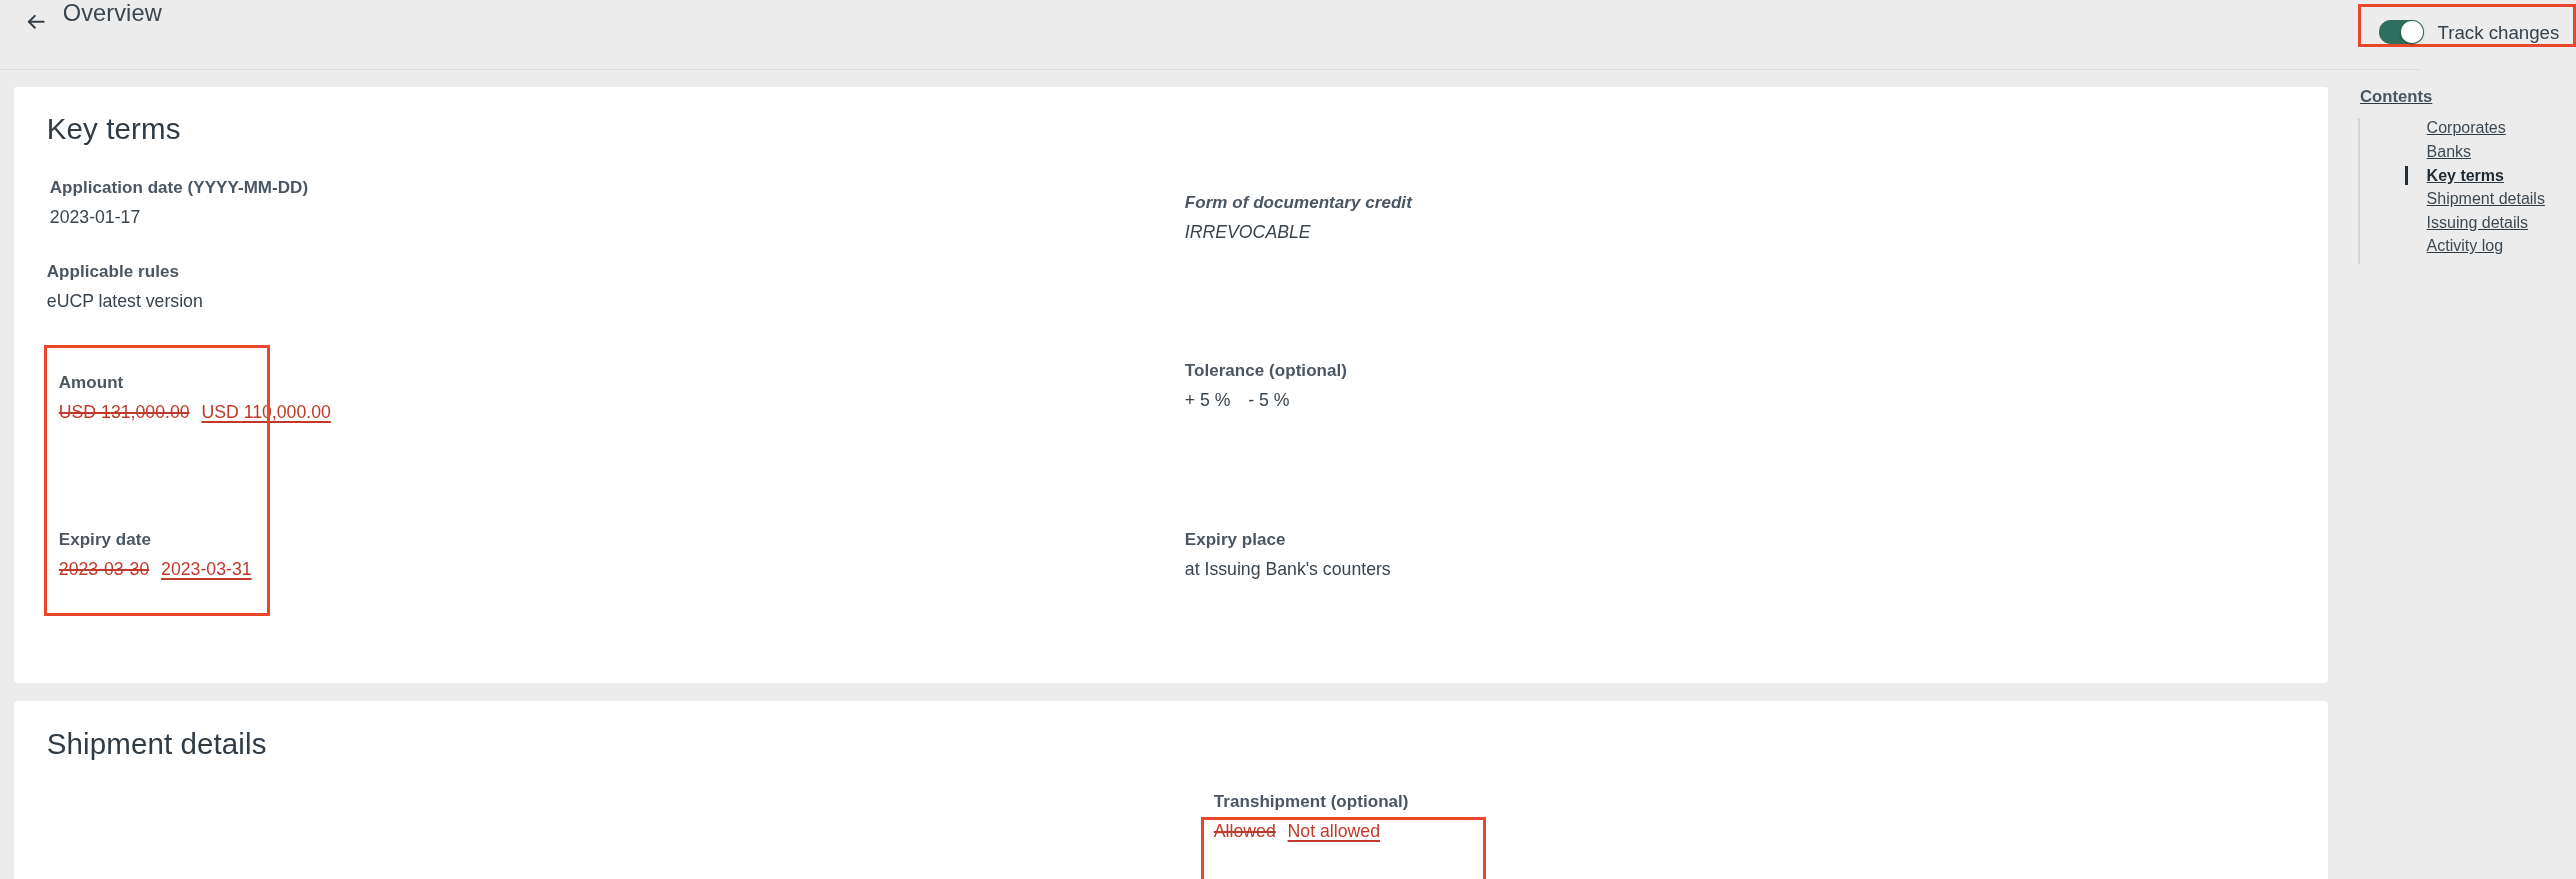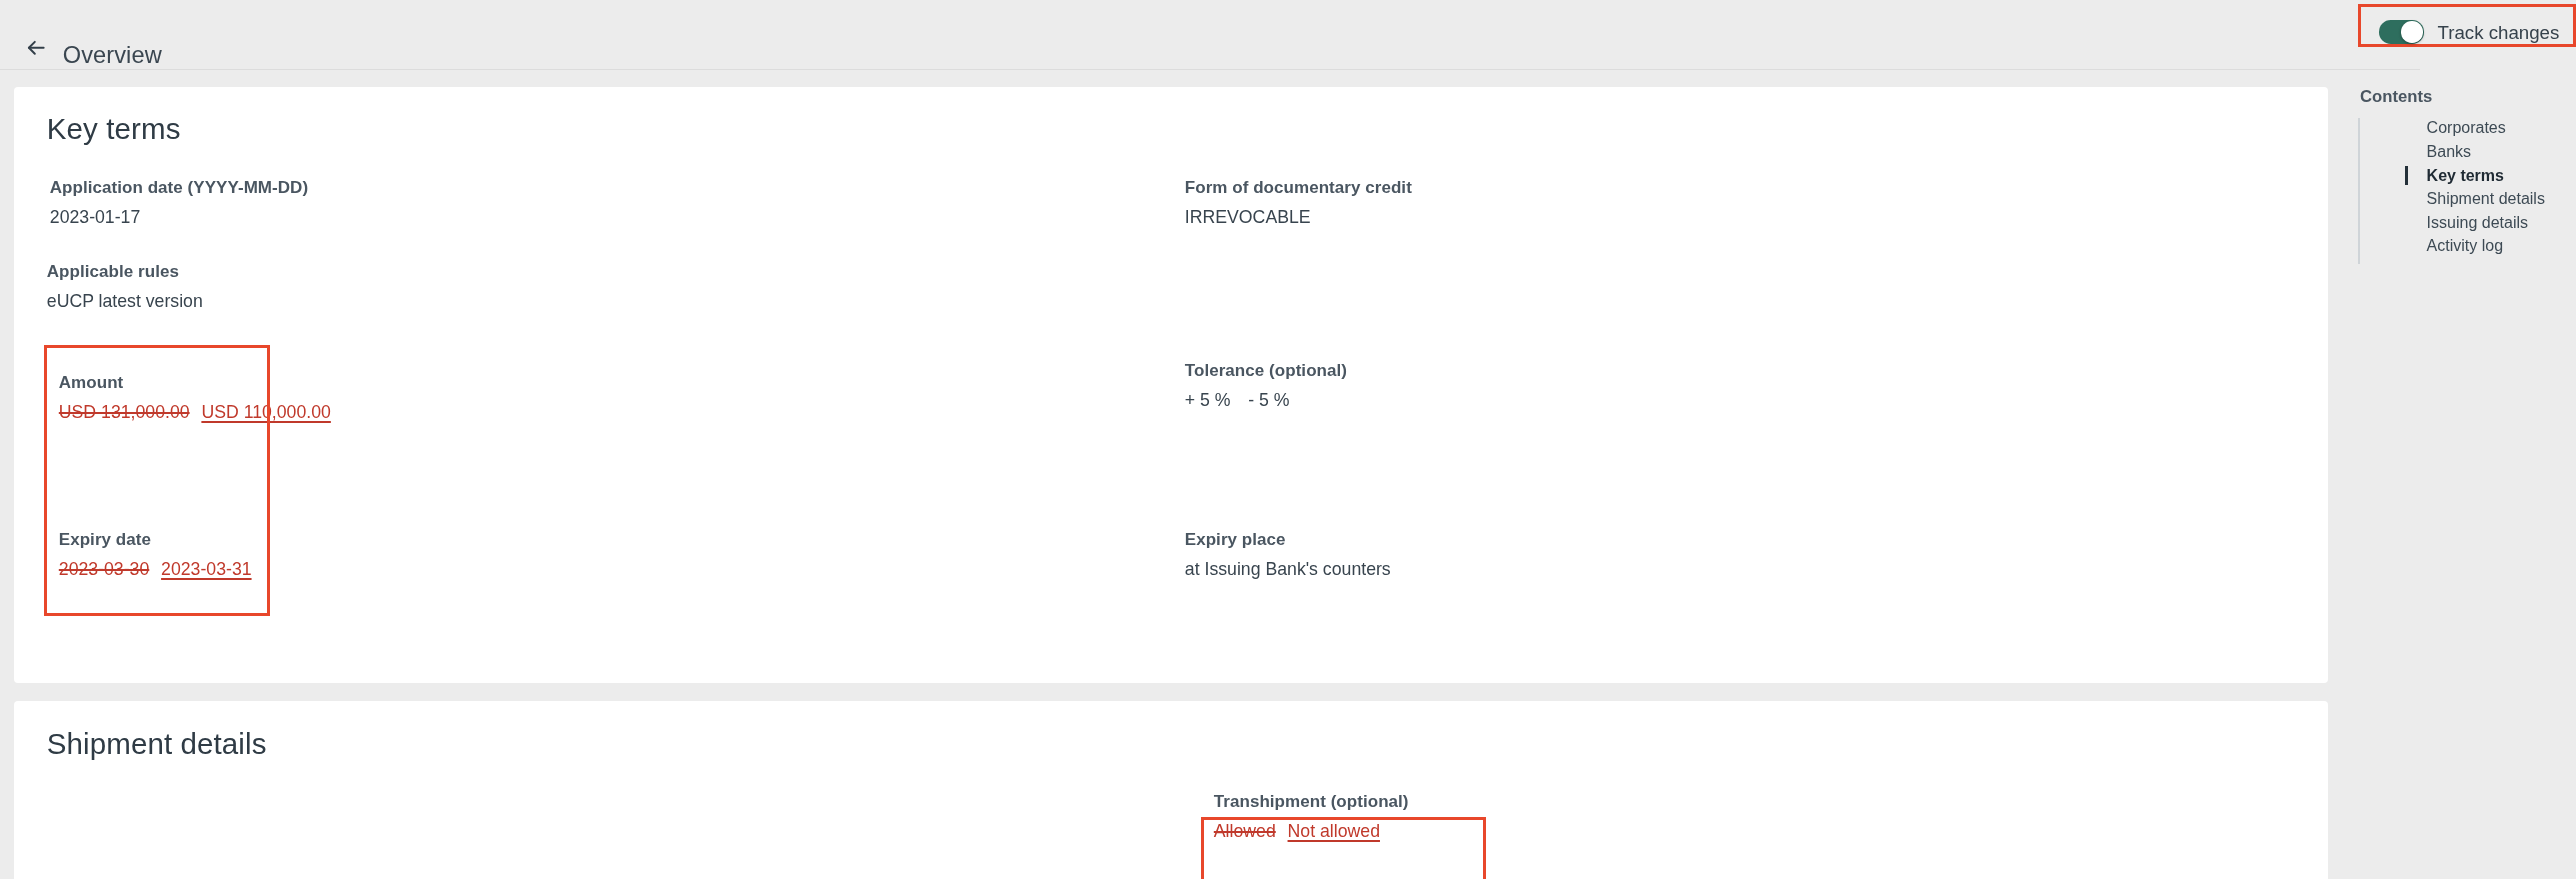--- a/index.html
+++ b/index.html
@@ -20,21 +20,21 @@
 
   
   .app-header {
     position: absolute;
     top: 0; left: 0;
     width: 2420px;
     height: 70px;
     background: #ececec;
     border-bottom: 1px solid #dcdcdc;
     display: flex;
-    align-items: flex-end;
+    align-items: flex-start;
   }
 
   .back-btn {
     margin-left: 13.8px;
     width: 43px; height: 43px;
     display: flex;
     align-items: center;
     justify-content: center;
     border-radius: 50%;
     cursor: pointer;
@@ -178,20 +178,21 @@
     width: 285px;
     height: 70px;
   }
 
   
   .contents-nav {
     position: absolute;
     top: 15.7px;
     left: 2358px;
     width: 207px;
+    text-decoration: underline;
   }
   .contents-heading {
     font-size: 16.7px;
     font-weight: 700;
     color: #4a5661;
     margin-bottom: 9.8px;
     padding-left: 2px;
   }
   .contents-list {
     position: relative;
@@ -273,21 +274,21 @@
     </div>
 
 
     <div class="field" style="left:45px; top:443px;">
       <div class="field-label">Expiry date</div>
       <div class="field-value">
         <span class="val-old">2023-03-30</span><span class="val-new">2023-03-31</span>
       </div>
     </div>
 
-    <div class="field" style="left:1171px; top:91px;">
+    <div class="field" style="left:1171px; top:106px;font-style:italic;">
       <div class="field-label">Form of documentary credit</div>
       <div class="field-value">IRREVOCABLE</div>
     </div>
 
     <div class="field" style="left:1171px; top:274px;">
       <div class="field-label">Tolerance (optional)</div>
       <div class="field-value">
         <span class="tolerance-plus">+ 5 %</span><span>- 5 %</span>
       </div>
     </div>

